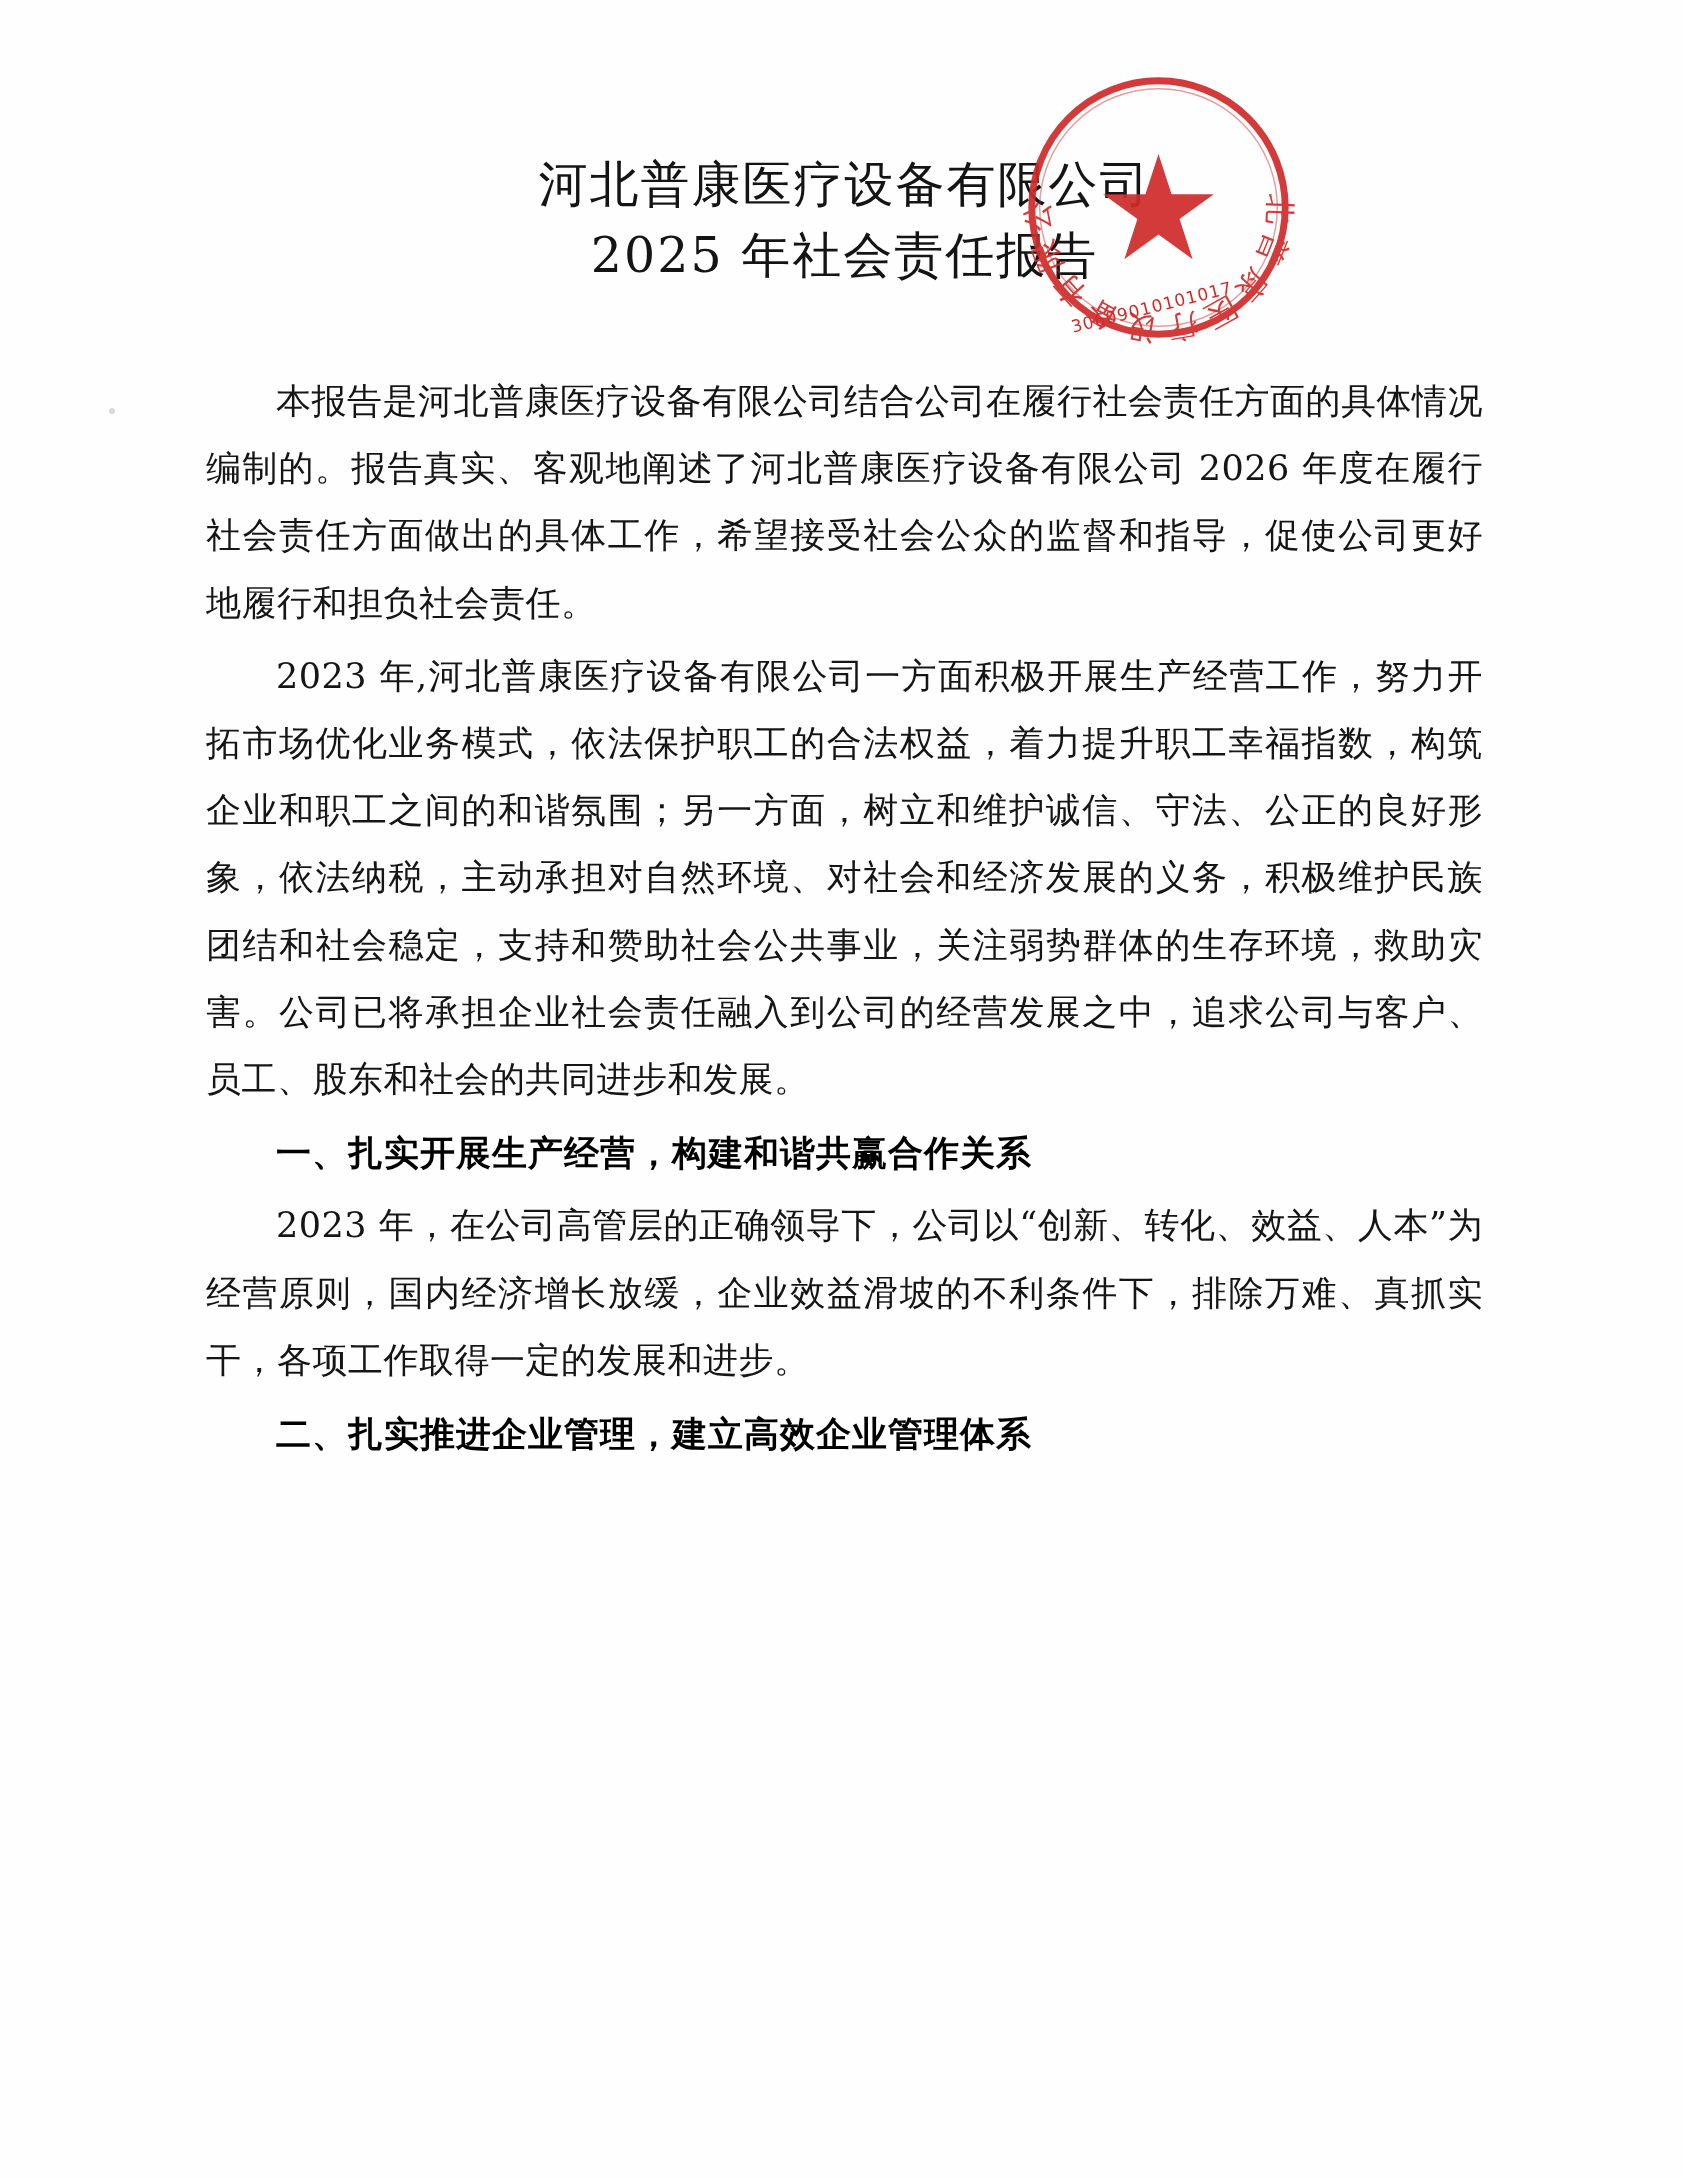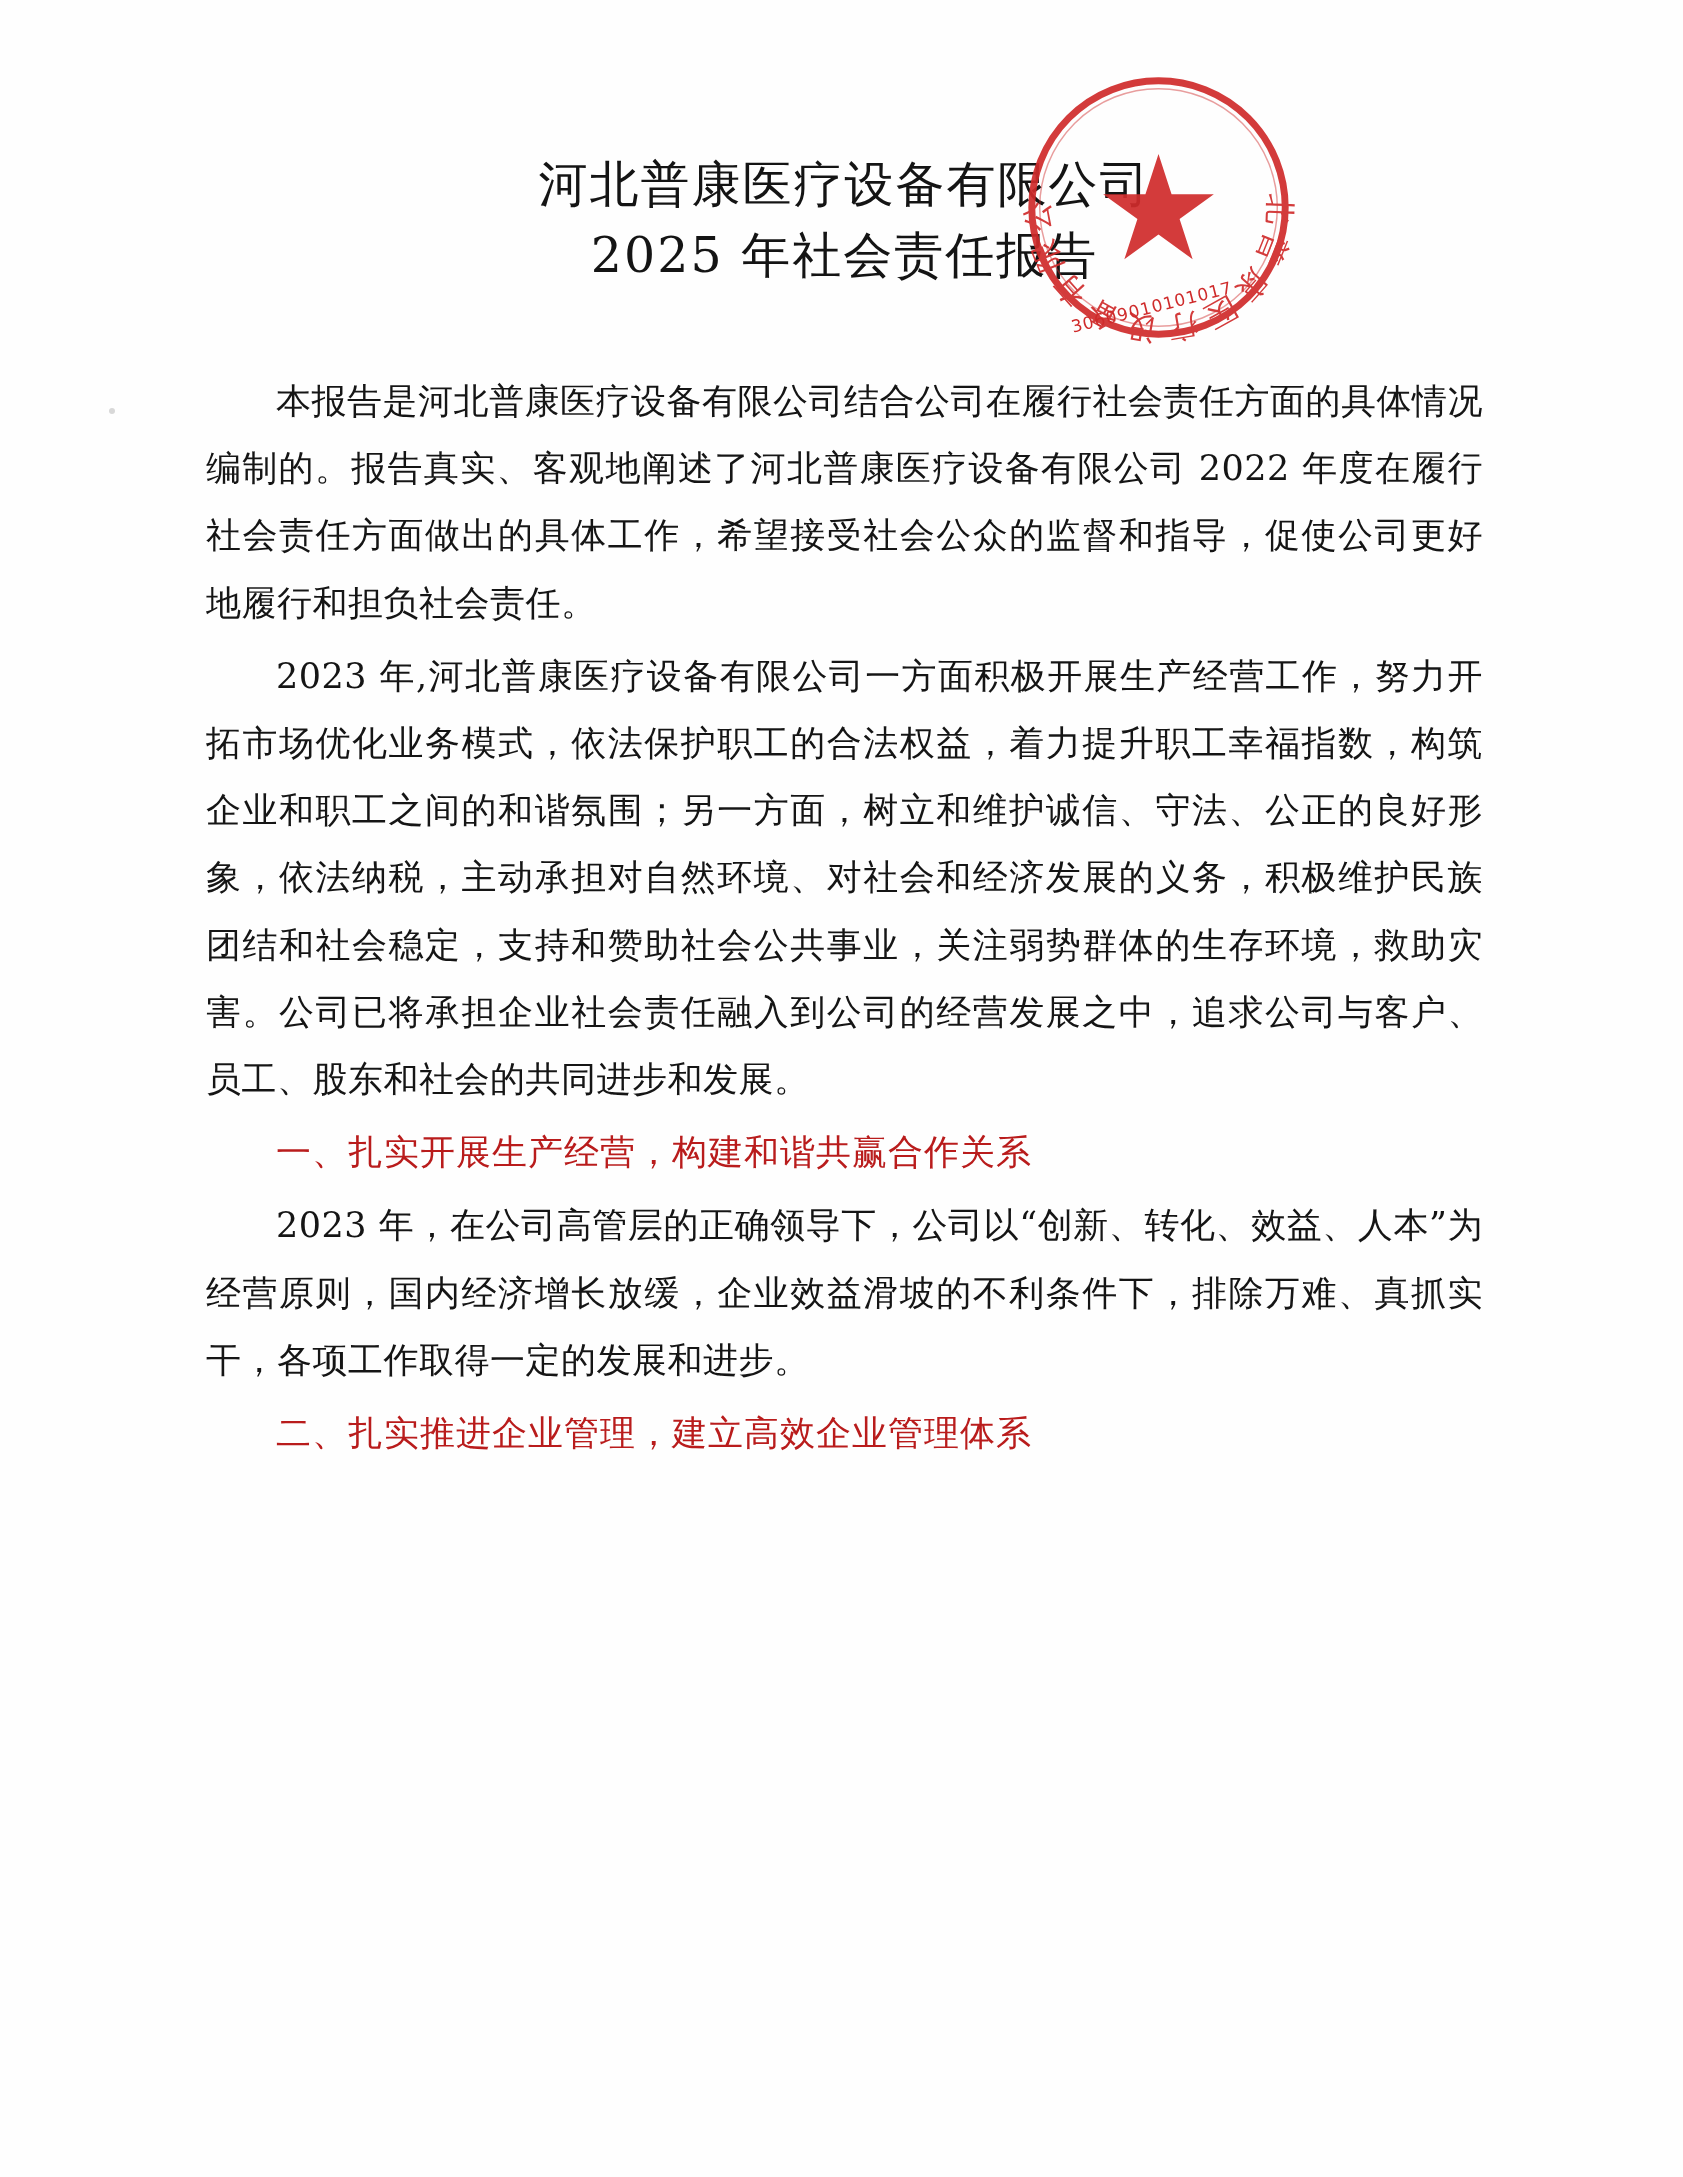--- a/index.html
+++ b/index.html
@@ -56,25 +56,25 @@
     text-align: justify;
     text-justify: inter-ideograph;
     margin: 0 0 6px 0;
     text-indent: 2em;
     color: #151515;
   }
 
   h2.heading {
     font-size: 35px;
     line-height: 1.92;
-    font-weight: normal;
+    font-weight: bold;
     margin: 6px 0 6px 0;
     text-indent: 2em;
     letter-spacing: 1px;
-    color: #b91c1c;
+    color: #000000;
   }
 
   
   .seal {
     position: absolute;
     left: 1010px;
     top: 59px;
     width: 297px;
     height: 297px;
     z-index: 3;
@@ -130,21 +130,21 @@
   <div class="seal-number">30609010101017</div>
 
   <div class="content">
 
     <div class="title-block">
       <div class="title-line">河北普康医疗设备有限公司</div>
       <div class="title-line">2025 年社会责任报告</div>
     </div>
 
     <div class="body-block">
-      <p class="para">本报告是河北普康医疗设备有限公司结合公司在履行社会责任方面的具体情况编制的。报告真实、客观地阐述了河北普康医疗设备有限公司 2022 年度在履行社会责任方面做出的具体工作，希望接受社会公众的监督和指导，促使公司更好地履行和担负社会责任。</p>
+      <p class="para">本报告是河北普康医疗设备有限公司结合公司在履行社会责任方面的具体情况编制的。报告真实、客观地阐述了河北普康医疗设备有限公司 2026 年度在履行社会责任方面做出的具体工作，希望接受社会公众的监督和指导，促使公司更好地履行和担负社会责任。</p>
       <p class="para">2023 年,河北普康医疗设备有限公司一方面积极开展生产经营工作，努力开拓市场优化业务模式，依法保护职工的合法权益，着力提升职工幸福指数，构筑企业和职工之间的和谐氛围；另一方面，树立和维护诚信、守法、公正的良好形象，依法纳税，主动承担对自然环境、对社会和经济发展的义务，积极维护民族团结和社会稳定，支持和赞助社会公共事业，关注弱势群体的生存环境，救助灾害。公司已将承担企业社会责任融入到公司的经营发展之中，追求公司与客户、员工、股东和社会的共同进步和发展。</p>
       <h2 class="heading">一、扎实开展生产经营，构建和谐共赢合作关系</h2>
       <p class="para">2023 年，在公司高管层的正确领导下，公司以“创新、转化、效益、人本”为经营原则，国内经济增长放缓，企业效益滑坡的不利条件下，排除万难、真抓实干，各项工作取得一定的发展和进步。</p>
       <h2 class="heading">二、扎实推进企业管理，建立高效企业管理体系</h2>
     </div>
 
   </div>
 </div>
 
 

